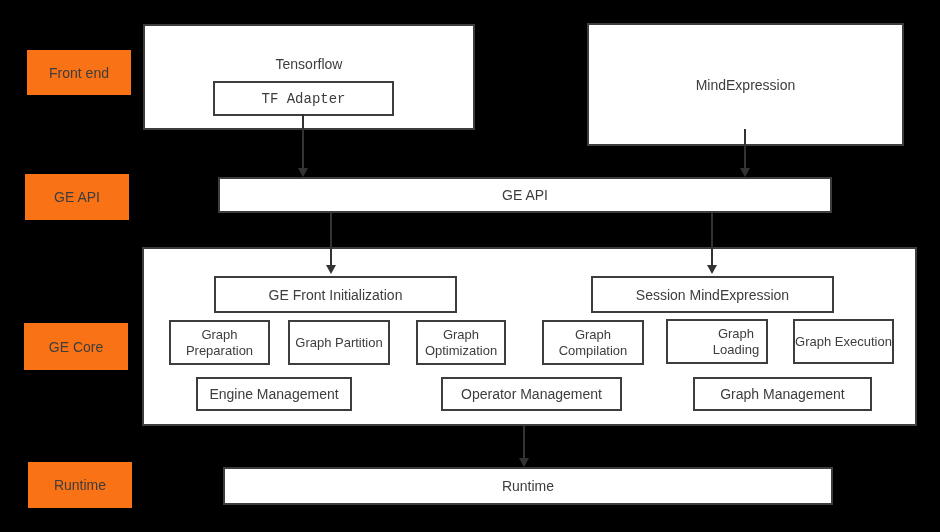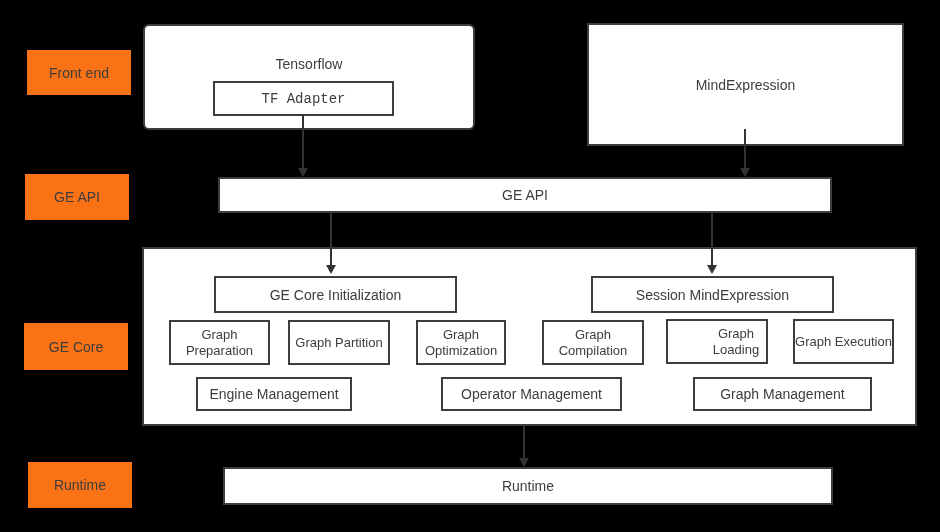--- a/index.html
+++ b/index.html
@@ -29,21 +29,21 @@
   .node {
     position: absolute;
     background: #ffffff;
     border: 2px solid #3d3d3d;
     box-sizing: border-box;
     display: flex; align-items: center; justify-content: center;
     font-size: 14px; text-align: center;
   }
 
   #tensorflow-box { left: 143px; top: 24px; width: 332px; height: 106px;
-    display: block; border-radius: 6px; }
+    display: block; }
   #tensorflow-label { position: absolute; left: 0; top: 30px; width: 100%;
     text-align: center; font-size: 14px; }
   #tf-adapter-box { left: 68px; top: 55px; width: 181px; height: 35px; font-family: Liberation Mono, monospace; }
 
   #mindexpression-box { left: 587px; top: 23px; width: 317px; height: 123px; }
 
   #ge-api-bar { left: 218px; top: 177px; width: 614px; height: 36px; }
 
   #ge-core-box { left: 142px; top: 247px; width: 775px; height: 179px;
     display: block; }
@@ -116,21 +116,21 @@
   <div class="node" id="mindexpression-box">
     <span>MindExpression</span>
   </div>
 
   <div class="node" id="ge-api-bar">
     <span>GE API</span>
   </div>
 
   <div class="node" id="ge-core-box">
     <div class="node" id="ge-core-init">
-      <span>GE Core Initialization</span>
+      <span>GE Front Initialization</span>
     </div>
     <div class="node" id="session-init">
       <span>Session MindExpression</span>
     </div>
 
     <div class="node stage-box" id="stage-0">
       <span>Graph Preparation</span>
     </div>
     <div class="node stage-box" id="stage-1">
       <span>Graph Partition</span>

